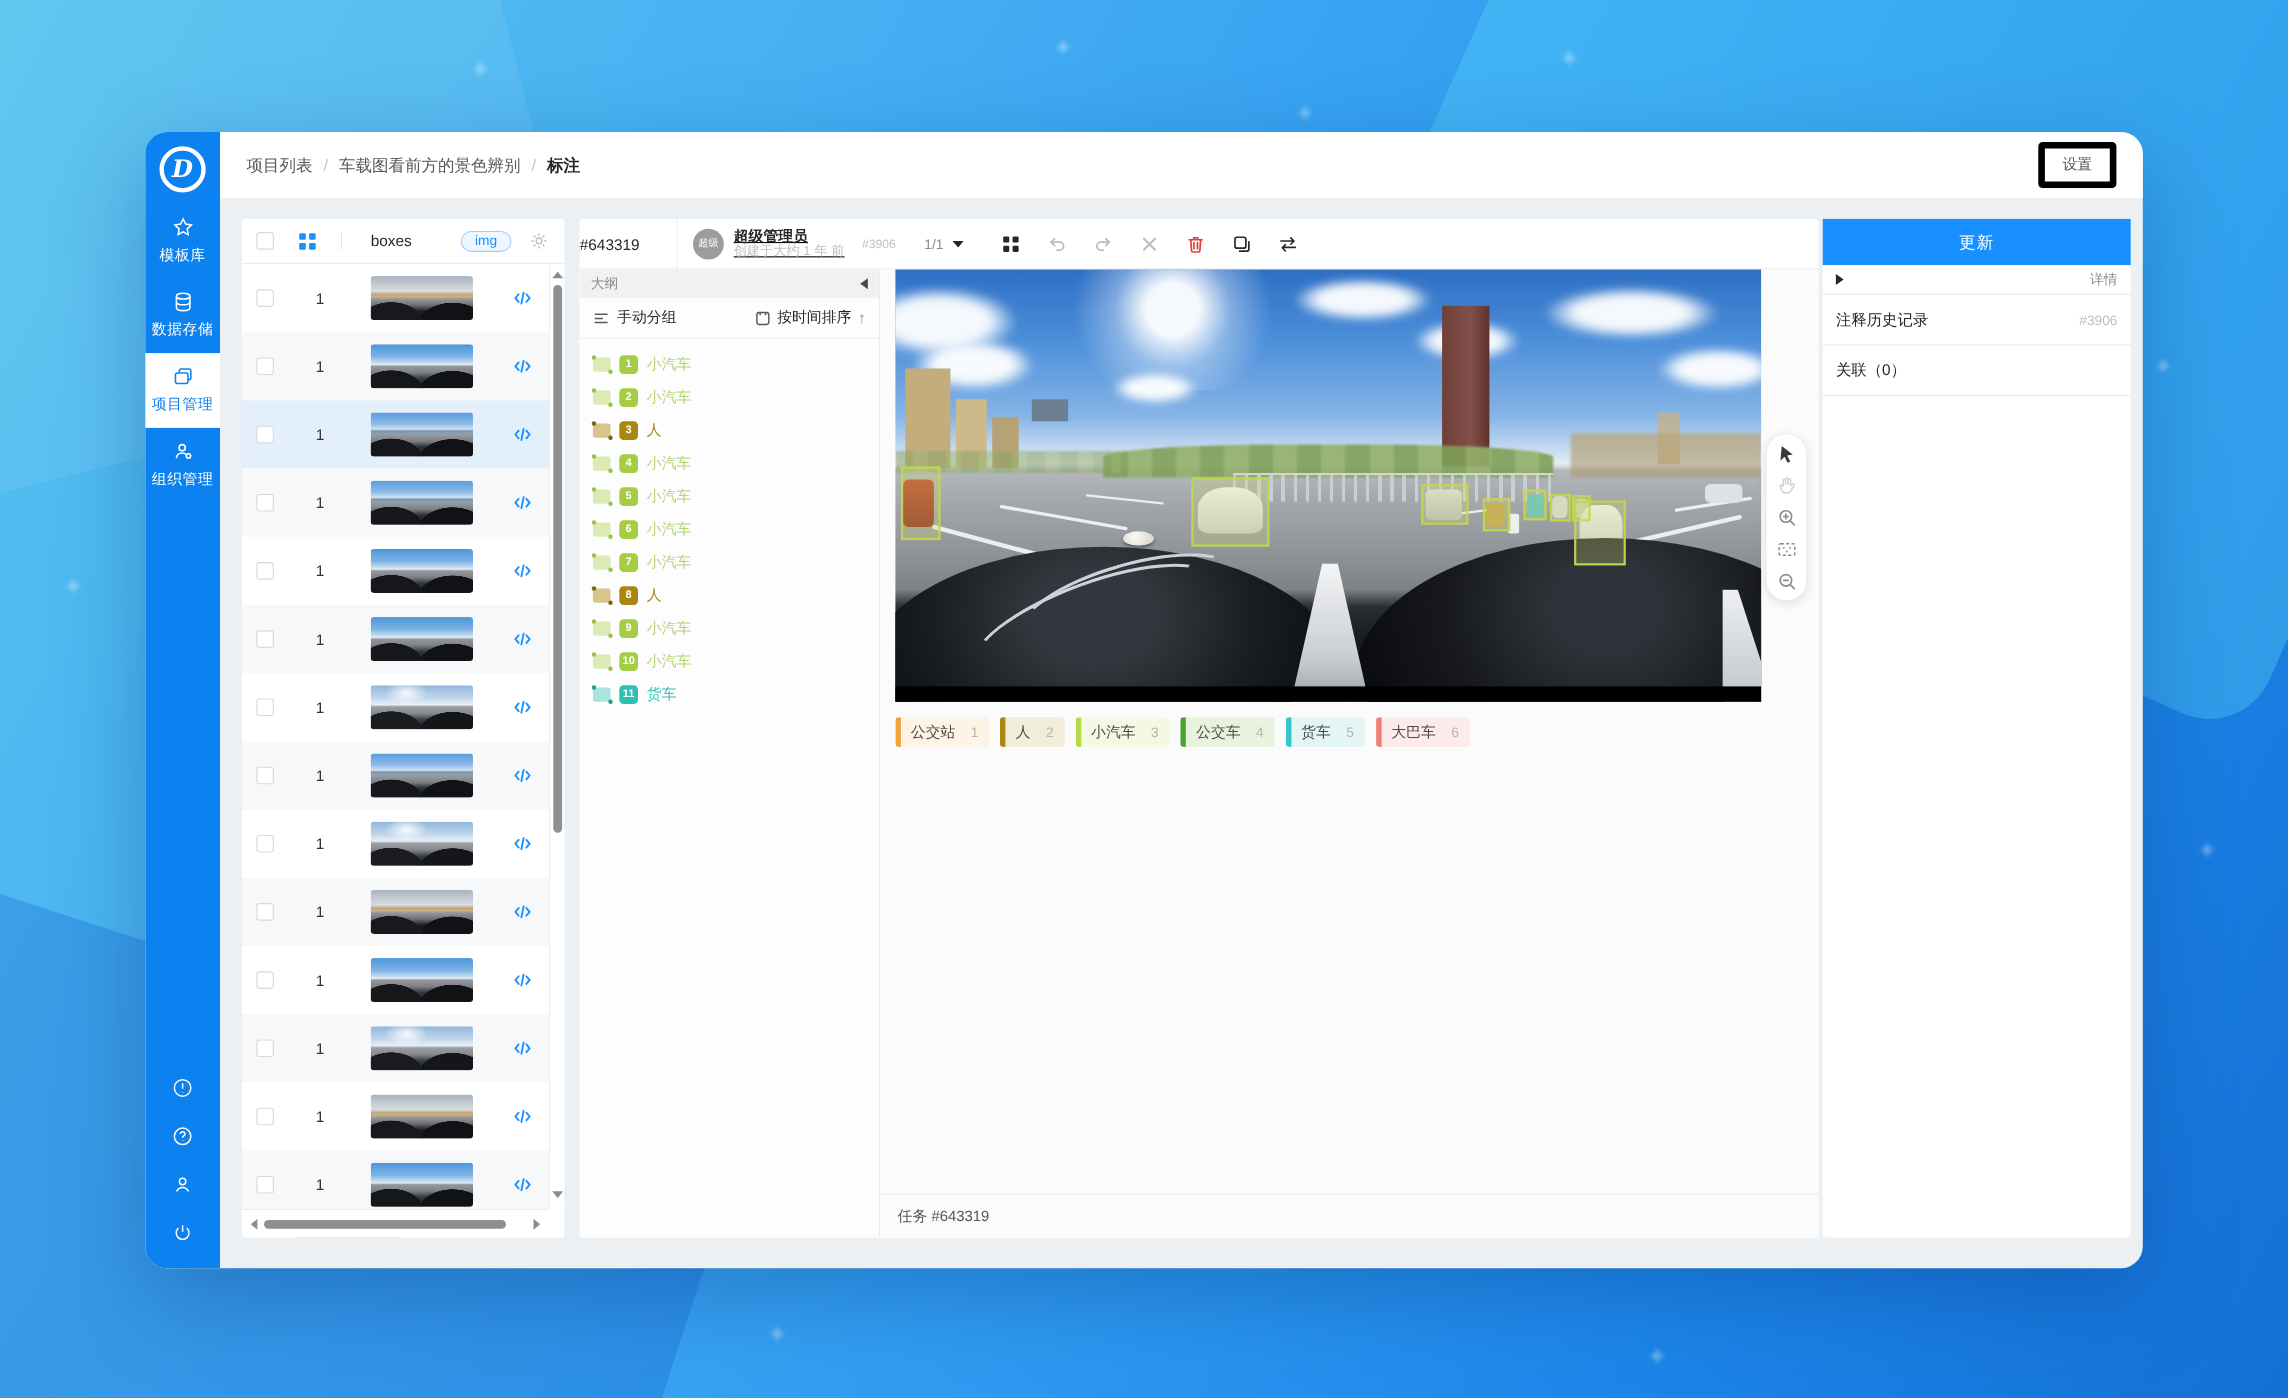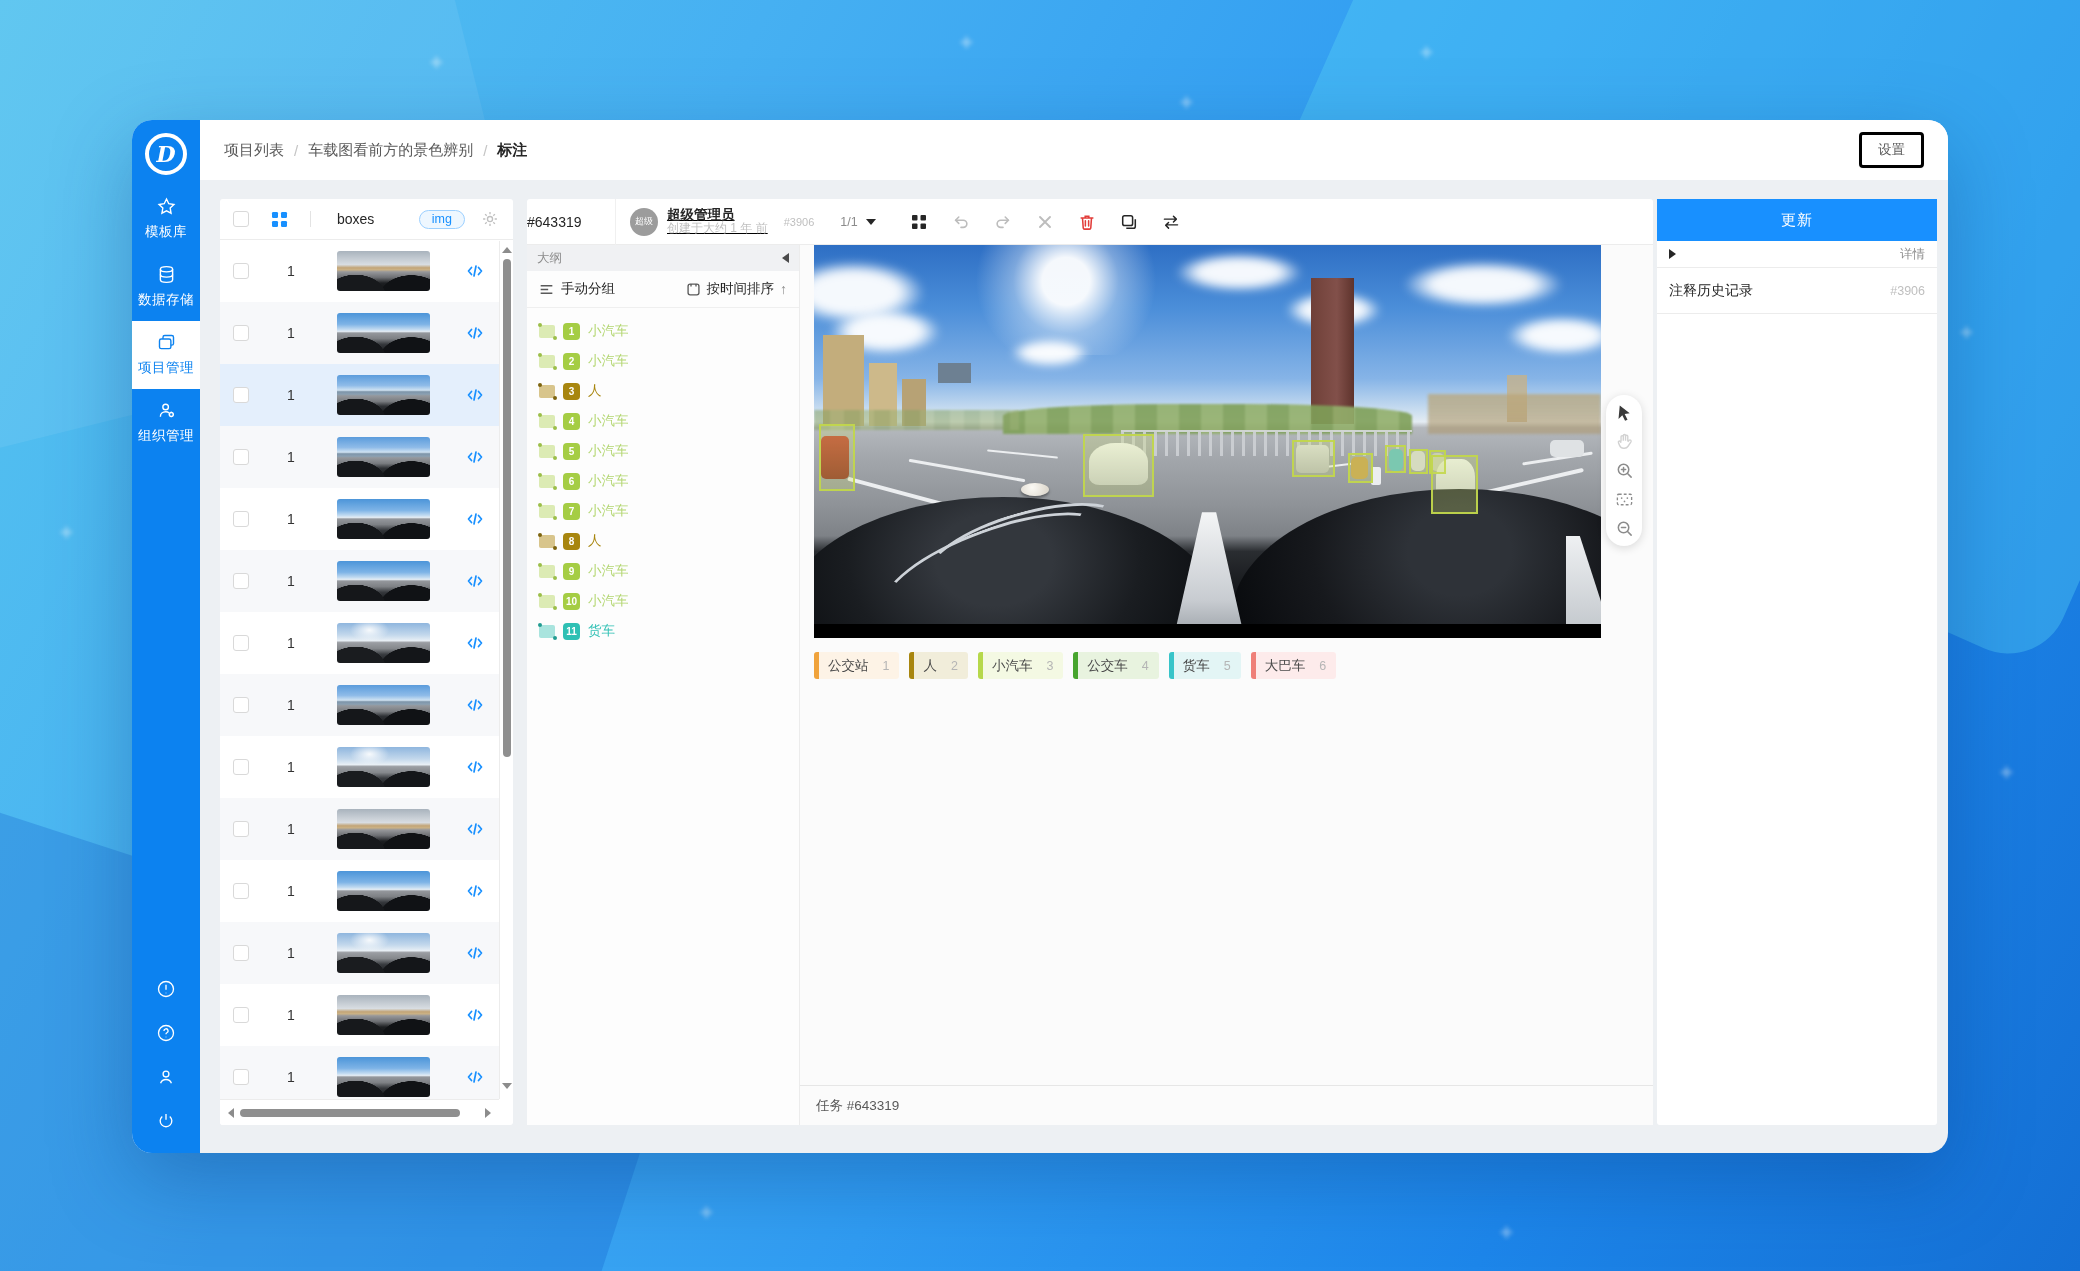--- a/index.html
+++ b/index.html
@@ -35,21 +35,21 @@
   .side-spacer { flex:1; }
   .side-bottom { display:flex; flex-direction:column; align-items:center; gap:24px; margin-bottom:22px; }
   .side-bottom svg { width:20px; height:20px; stroke:#fff; fill:none; stroke-width:1.6; cursor:pointer; }
 
   
   .main { flex:1; display:flex; flex-direction:column; min-width:0; }
   .topbar { height:60px; background:#fff; display:flex; align-items:center; padding:0 24px; flex:none; }
   .crumb { font-size:15px; color:#595959; }
   .crumb.sep { color:#c4c4c4; margin:0 10px; }
   .crumb.last { color:#262626; font-weight:700; }
-  .settings-btn { margin-left:auto; background:#fff; border:3px solid #000000; border-radius:4px;
+  .settings-btn { margin-left:auto; background:#fff; border:6px solid #000000; border-radius:4px;
     font-size:13.5px; color:#595959; padding:6px 16px; cursor:pointer; box-shadow:0 1px 2px rgba(0,0,0,.04); }
 
   .content { flex:1; display:flex; padding:19px 11px 28px 20px; min-height:0; }
 
   
   .filecard { width:293px; background:#fff; border-radius:3px; position:relative; flex:none; margin-right:14px;
     display:flex; flex-direction:column; overflow:hidden; }
   .filehead { height:41px; border-bottom:1px solid #ececec; display:flex; align-items:center; padding:0 14px 0 13px; flex:none; }
   .checkbox { width:16px; height:16px; border:1.5px solid #d9d9d9; border-radius:3px; background:#fff; flex:none; cursor:pointer; }
   .vdiv { width:1px; height:16px; background:#e3e3e3; }
@@ -736,18 +736,21 @@
         <div class="rightpanel">
           <div class="update-btn">更新</div>
           <div class="detail-row">
             <div class="play"></div>
             <span class="detail-label">详情</span>
           </div>
           <div class="panel-row">
             <span class="rlabel">注释历史记录</span>
             <span class="rref">#3906</span>
           </div>
+          <div class="panel-row">
+            <span class="rlabel">关联（0）</span>
+          </div>
         </div>
 
       </div>
     </div>
   </div>
 </div>
 
 </body></html>

